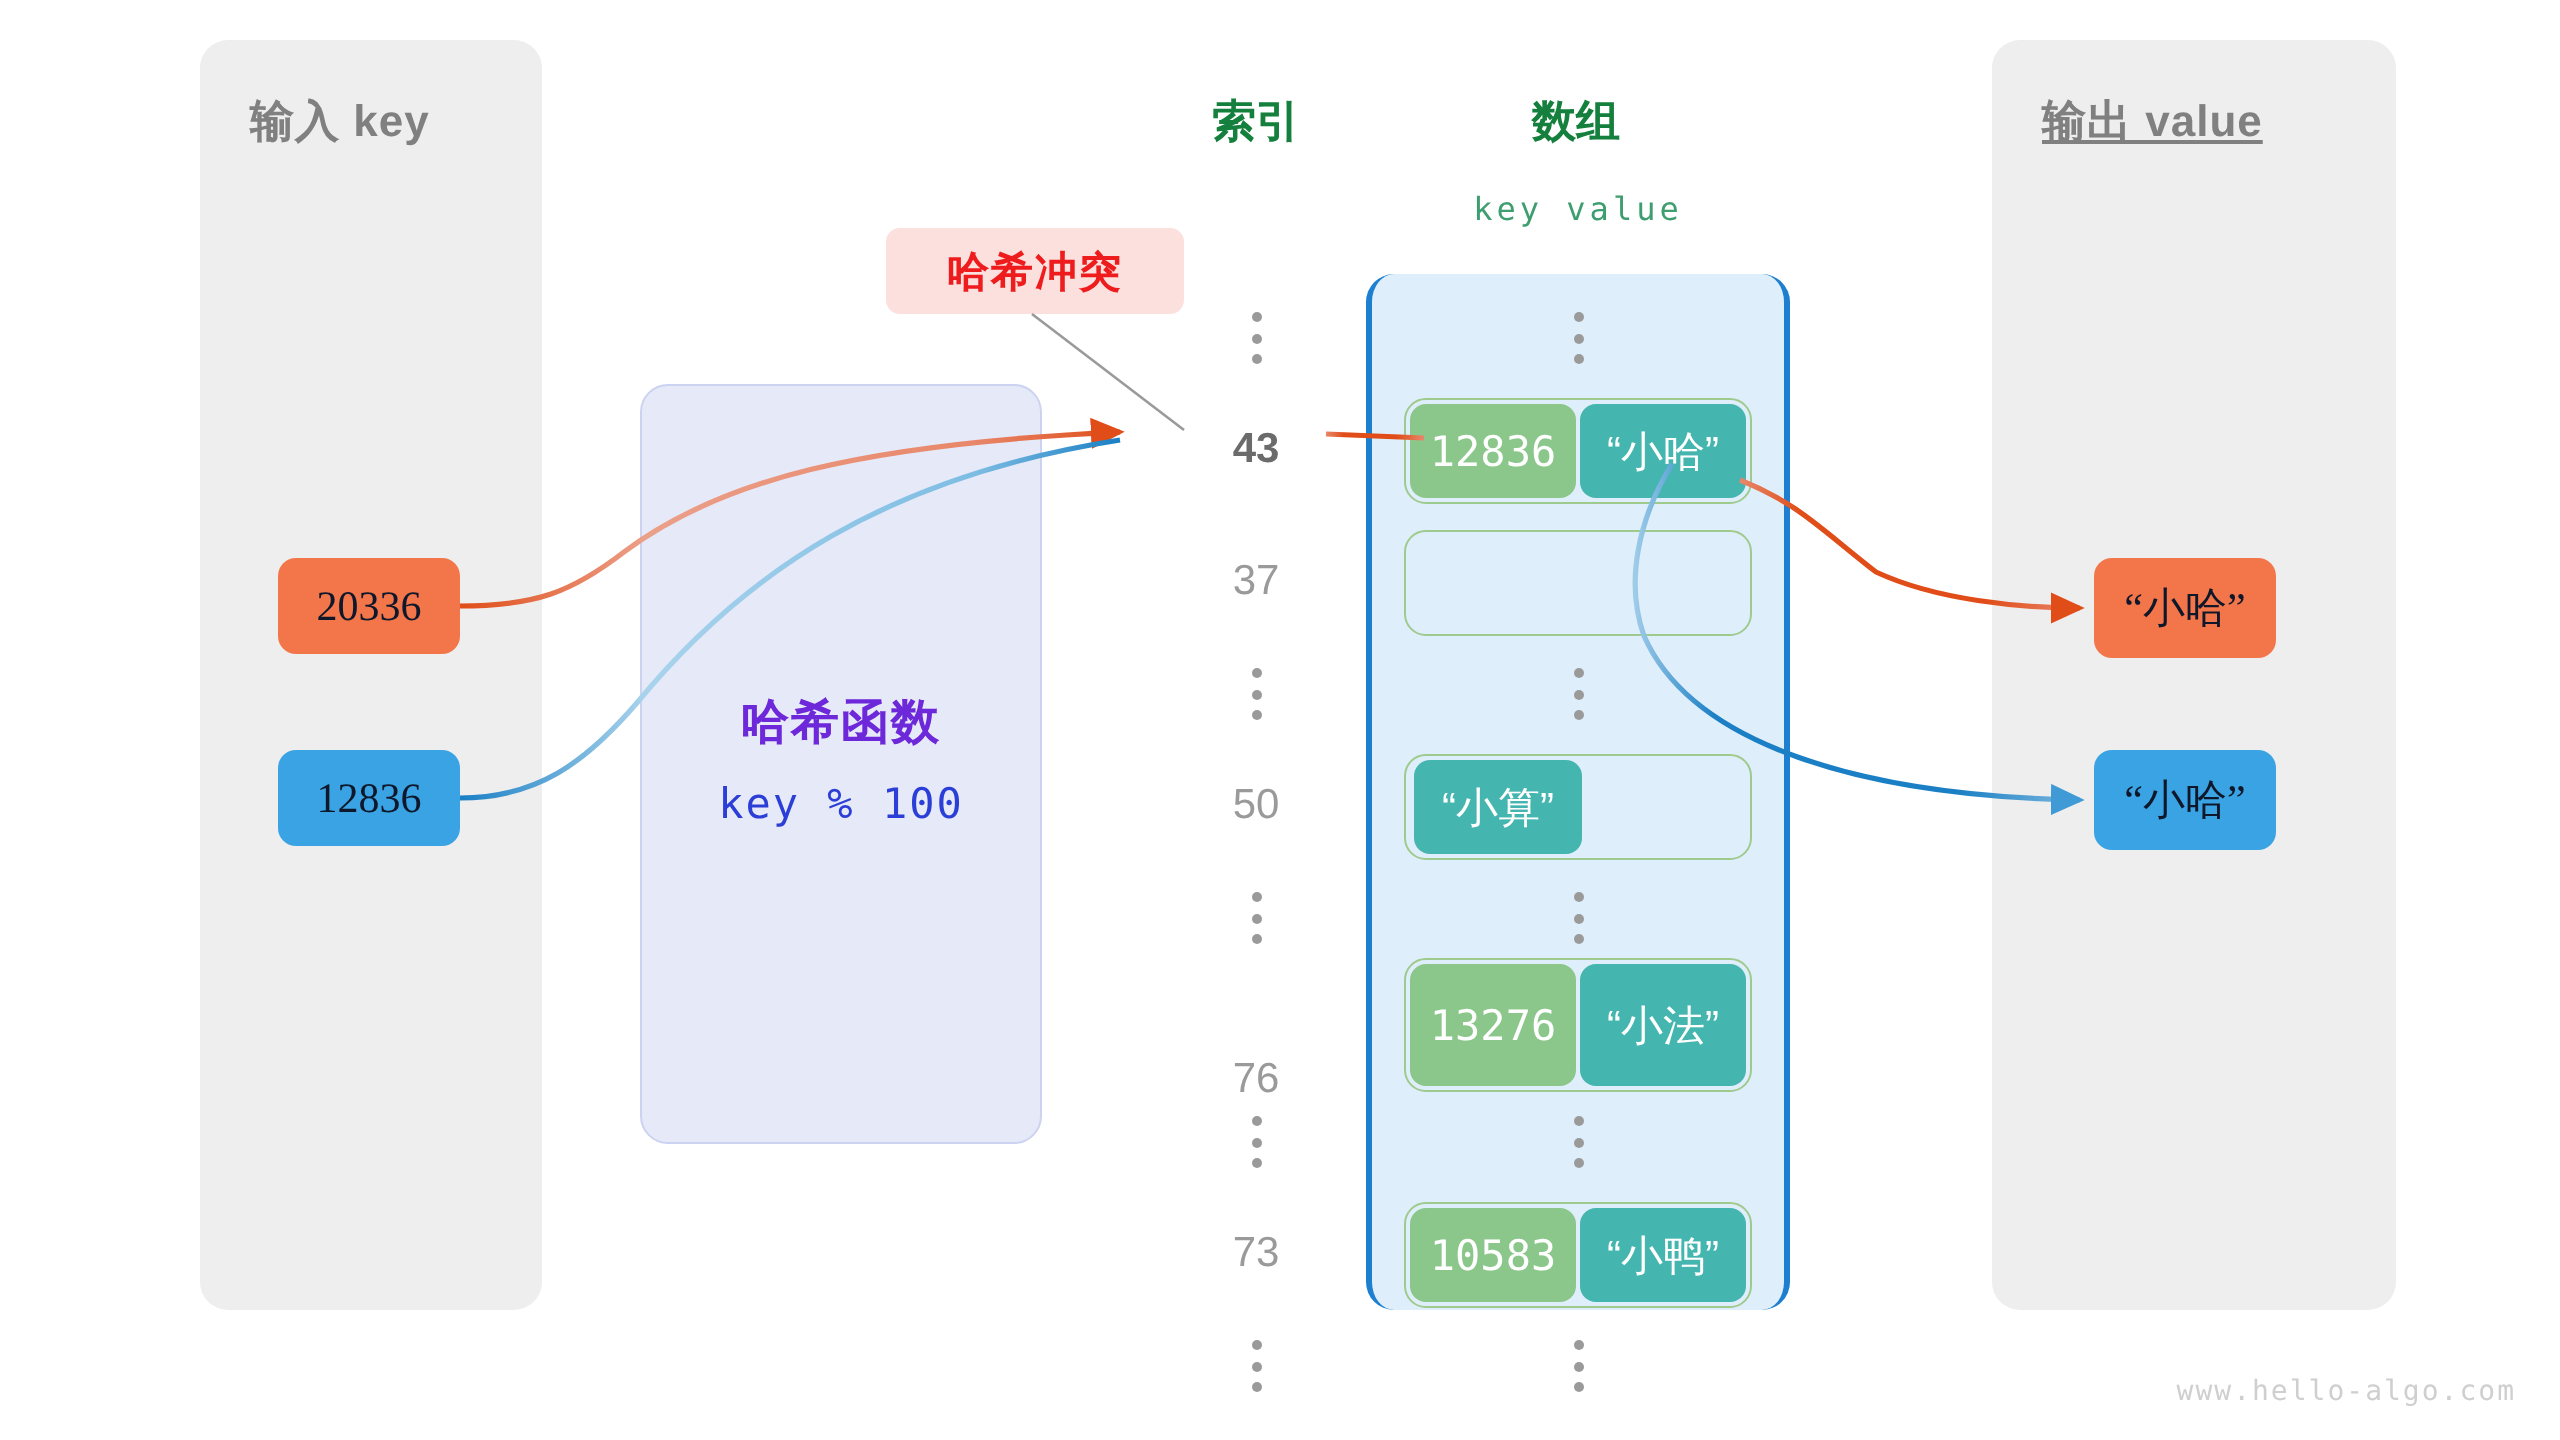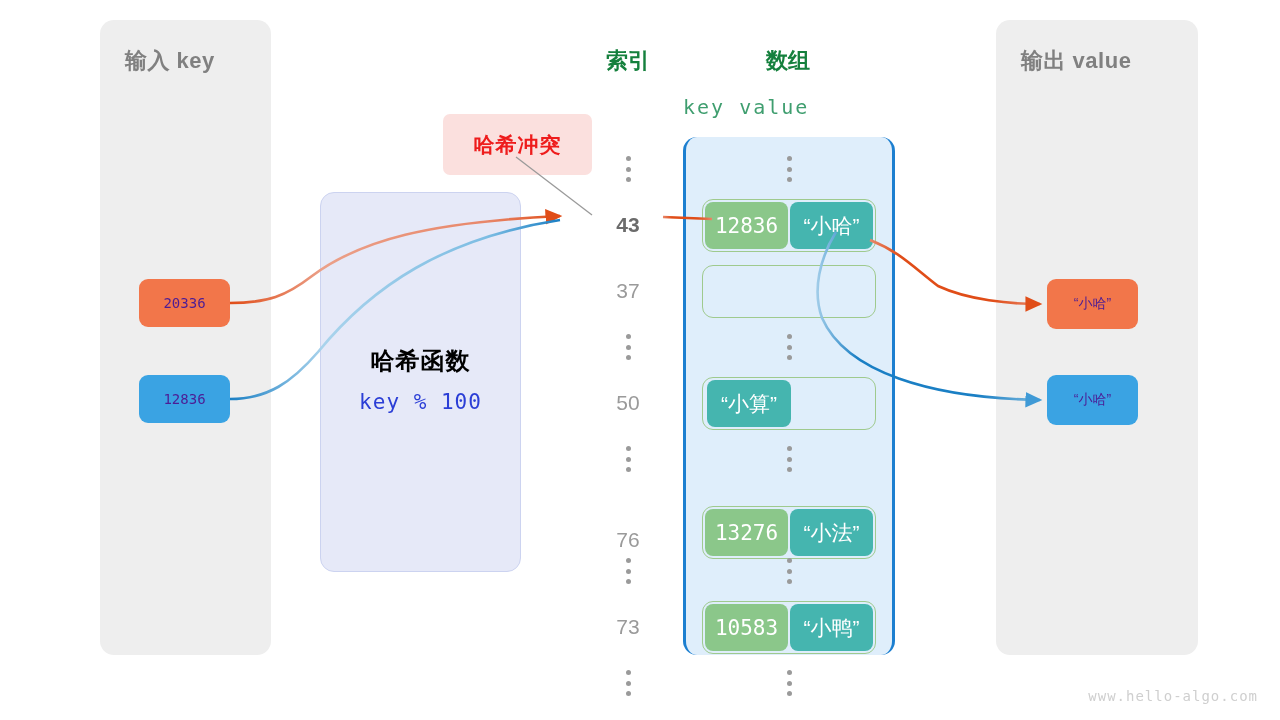--- a/index.html
+++ b/index.html
@@ -21,54 +21,55 @@
     position:absolute;
     font-size:22px;font-weight:bold;color:#808080;
     white-space:nowrap;letter-spacing:.5px;
   }
   .mono{font-family:"DejaVu Sans Mono","Liberation Mono",monospace;}
 
   
   .pill{
     position:absolute;
     border-radius:9px;
-    color:#4c1d95;
+    color:#0f172a;
     display:flex;align-items:center;justify-content:center;
-    font-size:14px;
+    font-size:21px;
     white-space:nowrap;
+    font-family:Liberation Serif, serif;
   }
   .pill-orange{background:#f2764a;}
   .pill-blue{background:#3aa3e3;}
 
   
   .hf-title{
     position:absolute;width:100%;text-align:center;
-    color:#000000;font-size:24px;font-weight:bold;letter-spacing:1px;
+    color:#6d28d9;font-size:24px;font-weight:bold;letter-spacing:1px;
   }
   .hf-expr{
     position:absolute;width:100%;text-align:center;
     color:#2b3ed6;font-size:21px;letter-spacing:1px;
   }
 
   
   .badge{
     position:absolute;
     background:#fbe0de;border-radius:7px;
     display:flex;align-items:center;justify-content:center;
     color:#ee1c1c;font-size:21px;font-weight:bold;letter-spacing:1px;
   }
 
   
   .col-head{
     position:absolute;text-align:center;
     font-size:22px;font-weight:bold;color:#15803d;white-space:nowrap;
   }
   .kv-head{
-    position:absolute;text-align:left;
-    font-size:20px;color:#3f9e6f;white-space:nowrap;letter-spacing:2px;
+    position:absolute;text-align:center;
+    font-size:16px;color:#3f9e6f;white-space:nowrap;letter-spacing:2px;
   }
 
   
   .idx{
     position:absolute;width:70px;text-align:center;
     font-size:21px;color:#9a9a9a;
   }
   .idx.hl{color:#6b6b6b;font-weight:bold;}
 
   
@@ -118,21 +119,21 @@
   <div class="panel-title" style="left:125px;top:46px;">输入 key</div>
 
   <div class="pill pill-orange mono" style="left:139px;top:279px;width:91px;height:48px;">20336</div>
   <div class="pill pill-blue mono" style="left:139px;top:375px;width:91px;height:48px;">12836</div>
 
   <div class="panel panel-violet" style="left:320px;top:192px;width:201px;height:380px;">
     <div class="hf-title" style="left:0;top:152px;">哈希函数</div>
     <div class="hf-expr mono" style="left:0;top:197px;">key % 100</div>
   </div>
 
-  <div class="badge" style="left:443px;top:114px;width:149px;height:61px;">哈希冲突</div>
+  <div class="badge" style="left:443px;top:114px;width:149px;height:43px;">哈希冲突</div>
 
   <div class="col-head" style="left:593px;top:46px;width:70px;">索引</div>
   <div class="col-head" style="left:753px;top:46px;width:70px;">数组</div>
   <div class="kv-head mono" style="left:683px;top:95px;width:212px;">key  value</div>
 
   <div class="arr-box" style="left:683px;top:137px;width:212px;height:518px;"></div>
 
   <div id="rows-layer">
       <div class="vdots" style="left: 593px; top: 156px;">
         <i></i>
@@ -170,21 +171,21 @@
         <i></i>
         <i></i>
         <i></i>
       </div>
       <div class="vdots" style="left: 754px; top: 446px;">
         <i></i>
         <i></i>
         <i></i>
       </div>
       <div class="idx" style="left: 593px; top: 528px;">76</div>
-      <div class="bucket" style="left: 702px; top: 506px; width: 174px; height: 53px;">
+      <div class="bucket" style="left: 702px; top: 479px; width: 174px; height: 67px;">
         <div class="cell cell-key mono">13276</div>
         <div class="cell cell-val">“小法”</div>
       </div>
       <div class="vdots" style="left: 593px; top: 558px;">
         <i></i>
         <i></i>
         <i></i>
       </div>
       <div class="vdots" style="left: 754px; top: 558px;">
         <i></i>
@@ -202,21 +203,21 @@
         <i></i>
       </div>
       <div class="vdots" style="left: 754px; top: 670px;">
         <i></i>
         <i></i>
         <i></i>
       </div>
     </div>
 
   <div class="panel panel-gray" style="left:996px;top:20px;width:202px;height:635px;"></div>
-  <div class="panel-title" style="left:1021px;top:46px;">输出 value</div>
+  <div class="panel-title" style="left:1021px;top:46px;text-decoration:underline;">输出 value</div>
 
   <div class="pill pill-orange" style="left:1047px;top:279px;width:91px;height:50px;">“小哈”</div>
   <div class="pill pill-blue" style="left:1047px;top:375px;width:91px;height:50px;">“小哈”</div>
 
   <svg class="overlay" viewBox="0 0 1280 720">
     <defs>
       <marker id="ar-o" markerWidth="7" markerHeight="7" refX="5.6" refY="3" orient="auto">
         <path d="M0,0 L6.5,3 L0,6 z" fill="#e04d18"></path>
       </marker>
       <marker id="ar-b" markerWidth="7" markerHeight="7" refX="5.6" refY="3" orient="auto">

